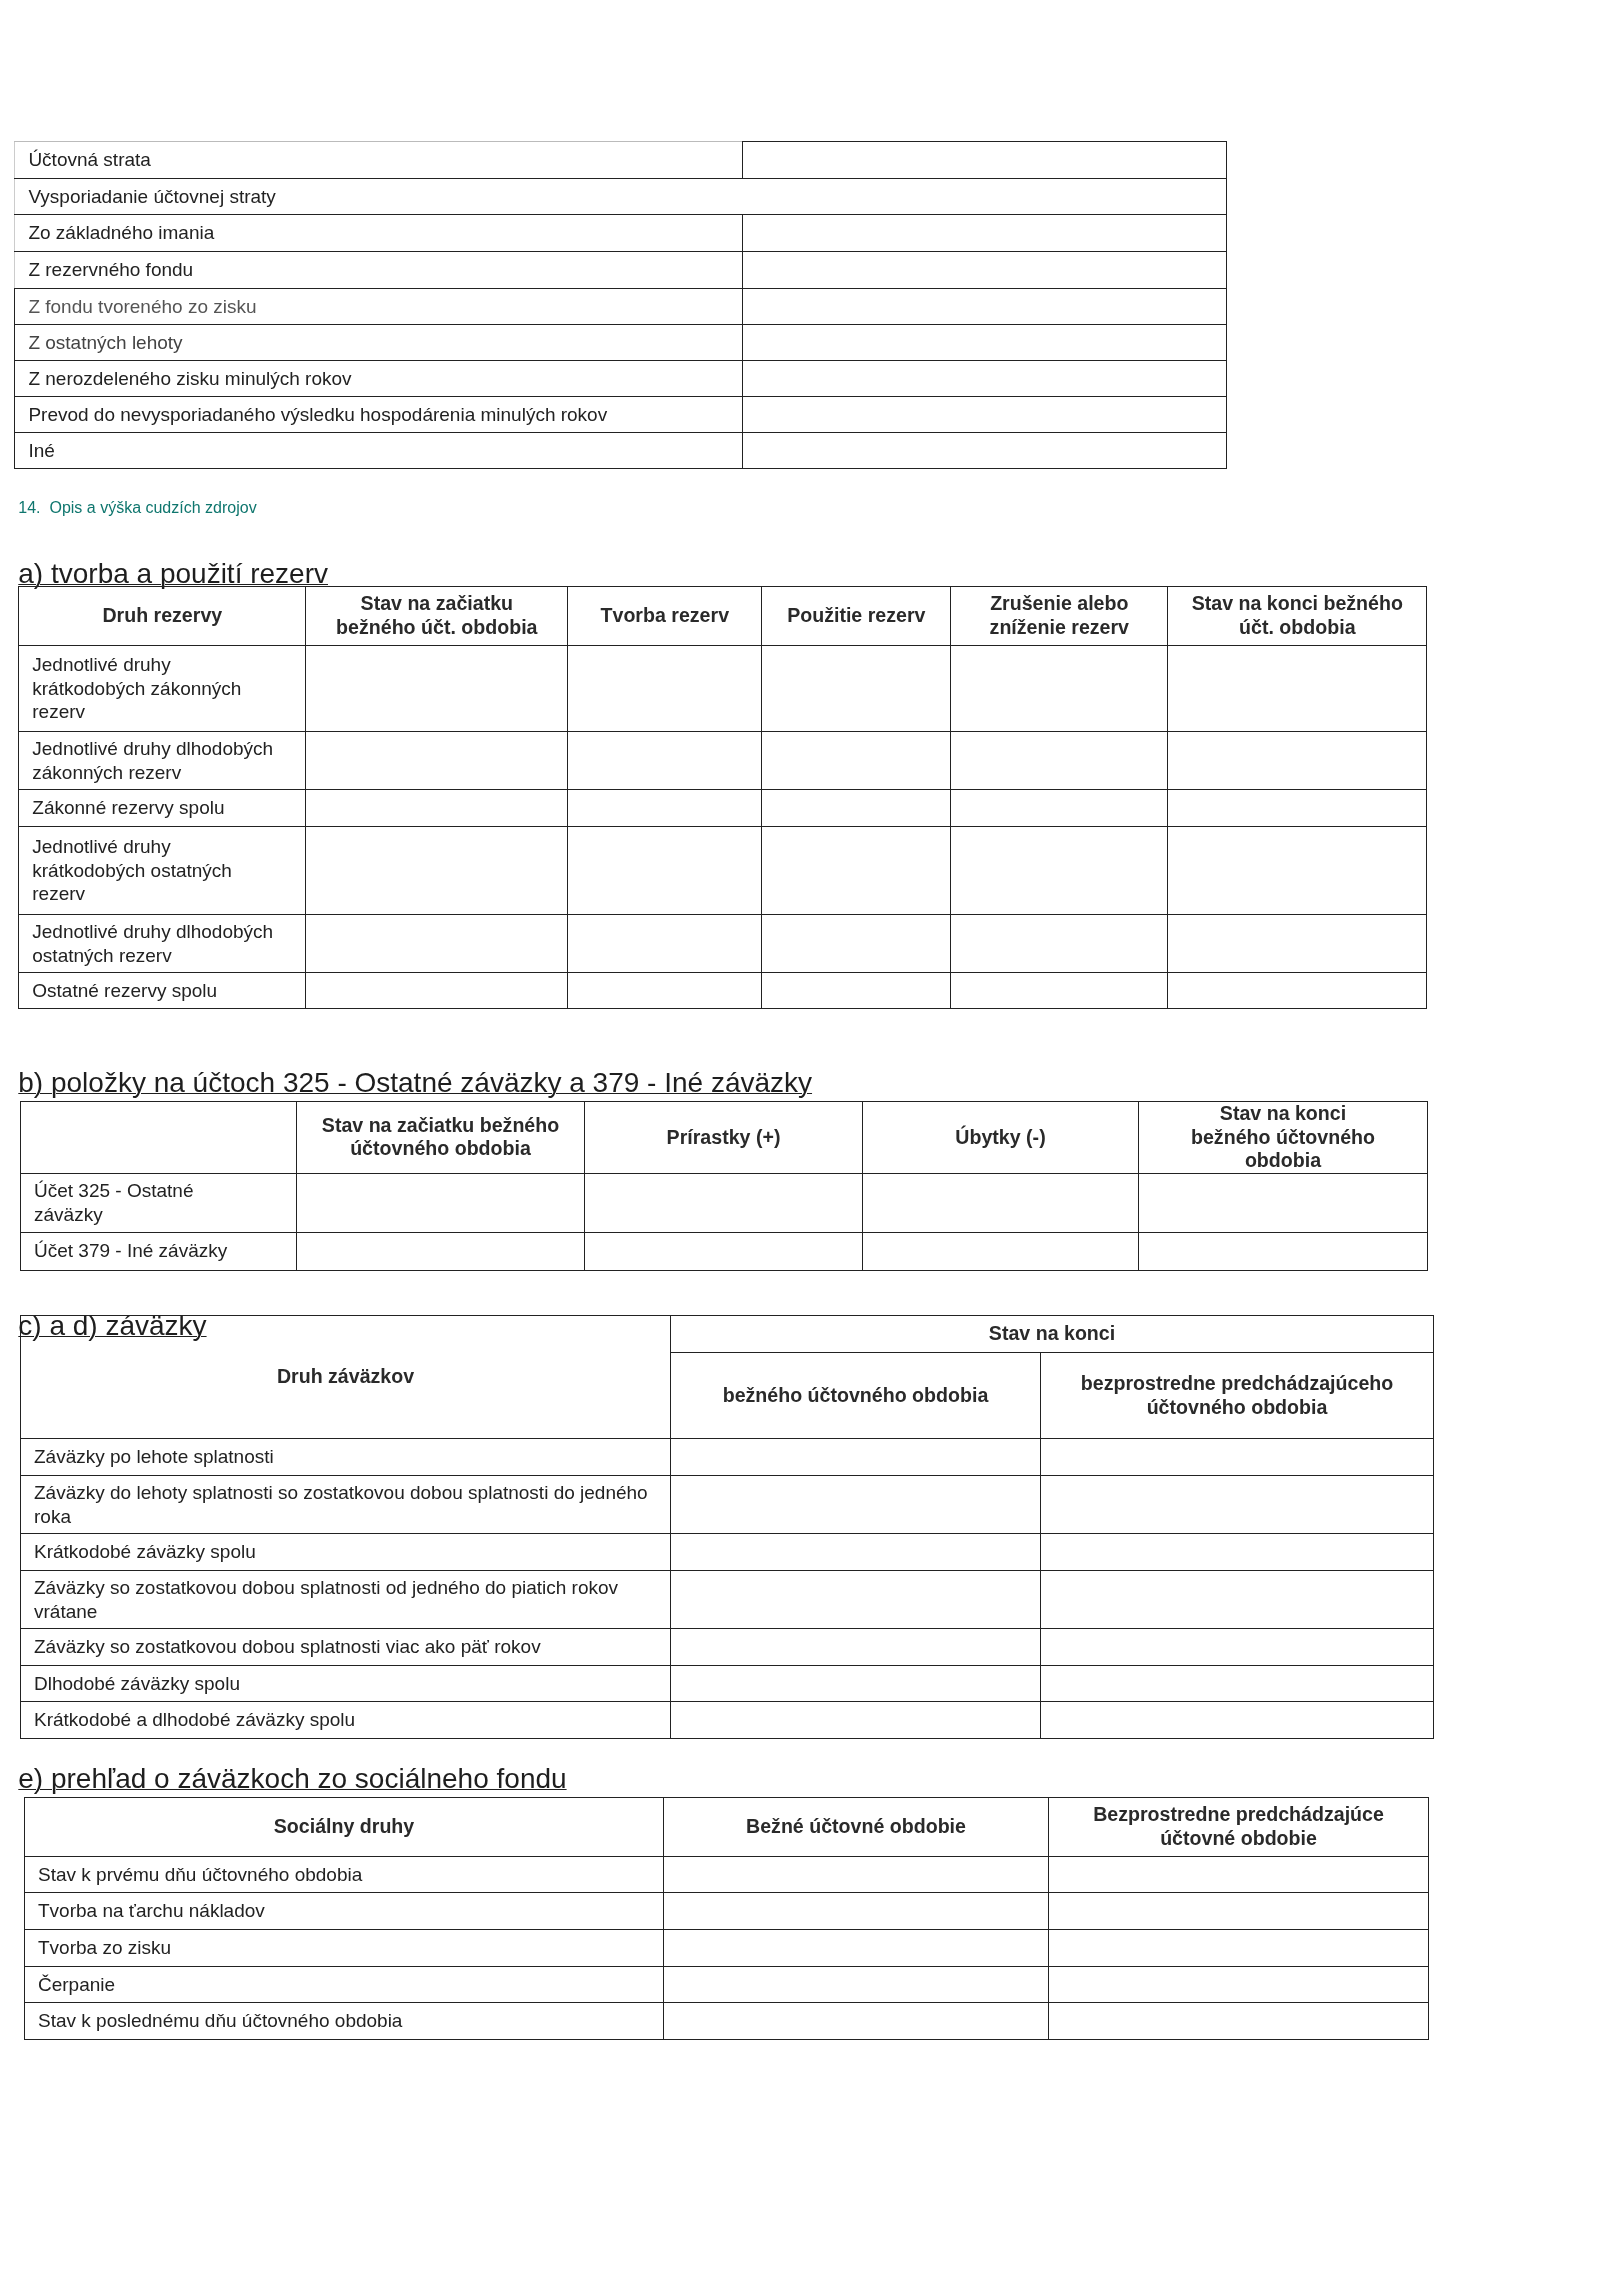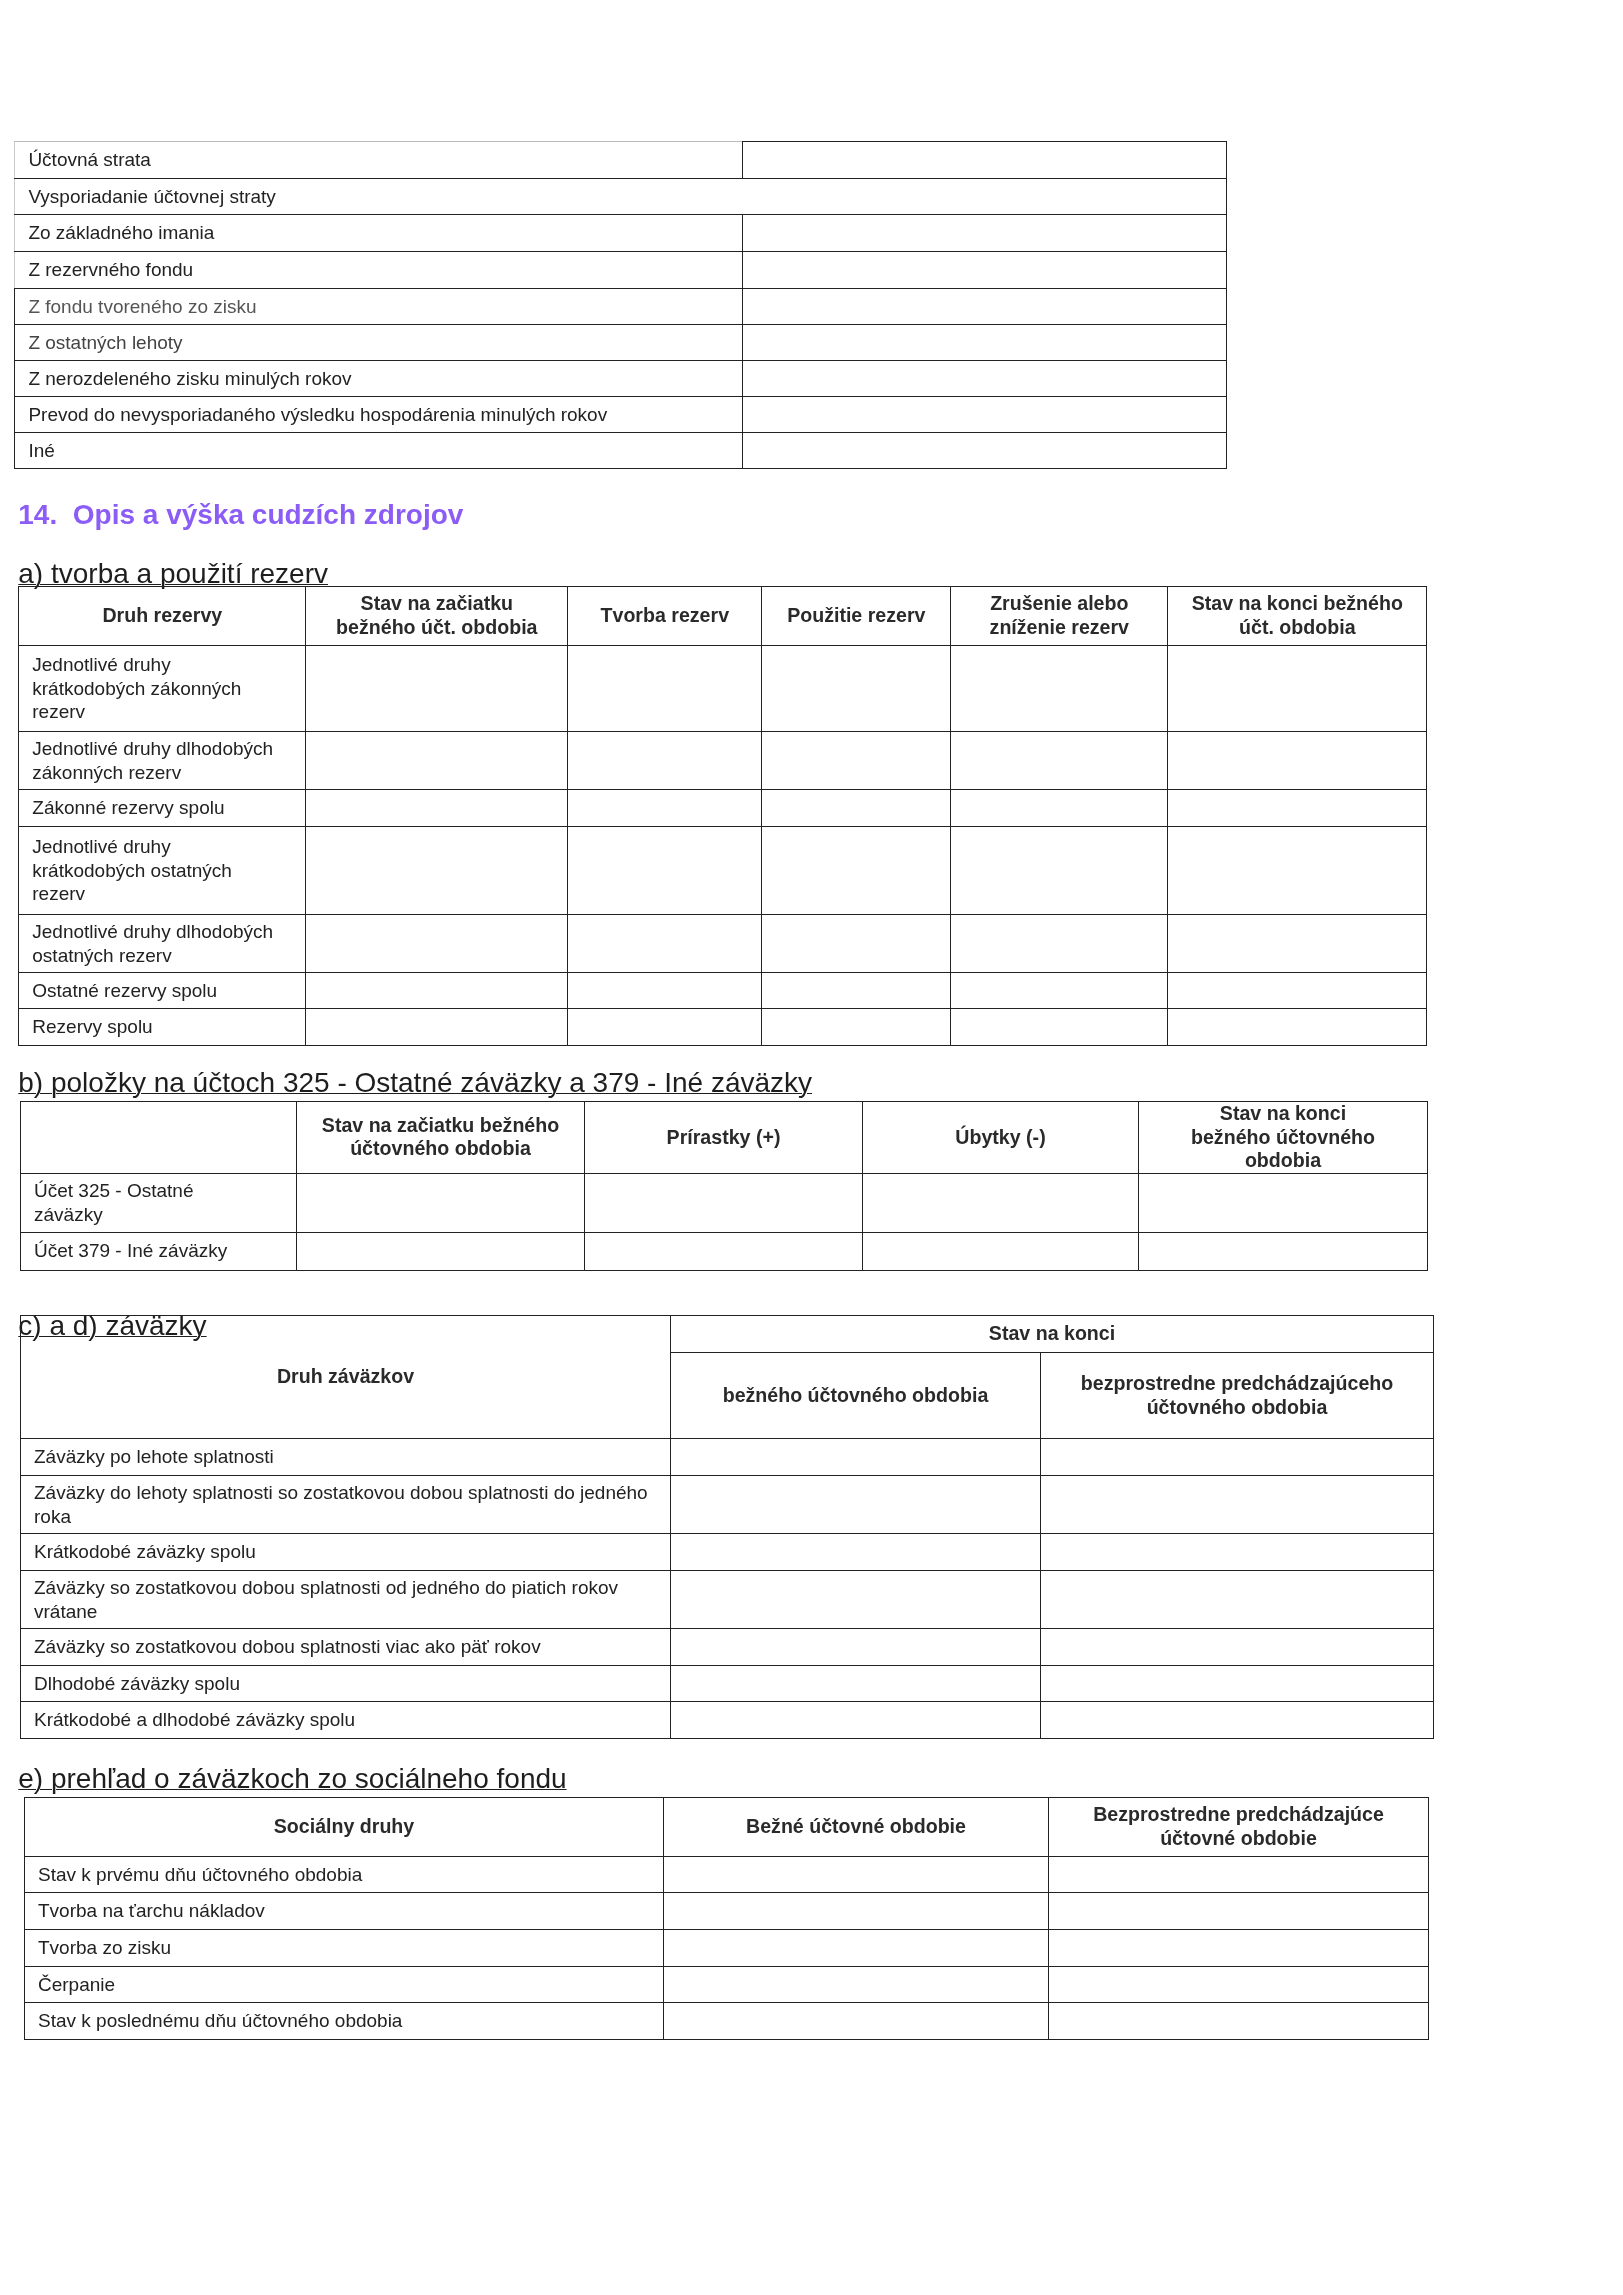--- a/index.html
+++ b/index.html
@@ -10,21 +10,21 @@
   }
   .abs { position: absolute; }
   .grid { position: absolute; border-collapse: collapse; table-layout: fixed; }
   .grid td, .grid th {
     border: 1.3px solid #222; padding: 0 13px; vertical-align: middle;
     font-size: 19px; line-height: 23.6px; text-align: left; font-weight: normal;
     color: #222;
   }
   .grid th { text-align: center; font-weight: bold; font-size: 19.6px; line-height: 23.6px; color: #2a2a2a; }
   .faded { color: #9a9a9a; }
-  .section-title { font-size: 28px; font-weight: bold; left: 18.3px; top: 499px; color: #8b5cf6; }
+  .section-title { font-size: 16px; font-weight: normal; left: 18.3px; top: 499px; color: #0f766e; }
   .sub-title { font-size: 28px; left: 18.3px; color: #1e1e1e; }
   .sub-title span { text-decoration: underline; text-decoration-thickness: 1.3px; }
 </style>
 </head>
 <body>
 
 <table class="grid" style="left:14.4px; top:141px; width:1212px;">
   <colgroup>
       <col style="width:728px">
       <col style="width:484px">
@@ -134,28 +134,20 @@
         <td></td>
   </tr>
   <tr style="height:36px">
     <td>Ostatné rezervy spolu</td>
     <td></td>
         <td></td>
         <td></td>
         <td></td>
         <td></td>
   </tr>
-  <tr style="height:37px">
-    <td>Rezervy spolu</td>
-    <td></td>
-        <td></td>
-        <td></td>
-        <td></td>
-        <td></td>
-  </tr>
 </tbody>
   </table>
 
 <div class="abs sub-title" style="top:1067px;">
   <span>b) položky na účtoch 325 - Ostatné záväzky a 379 - Iné záväzky</span>
 </div>
 <table class="grid" style="left:20px; top:1101px; width:1407px;">
   <colgroup>
     <col style="width:276px">
       <col style="width:288px">

